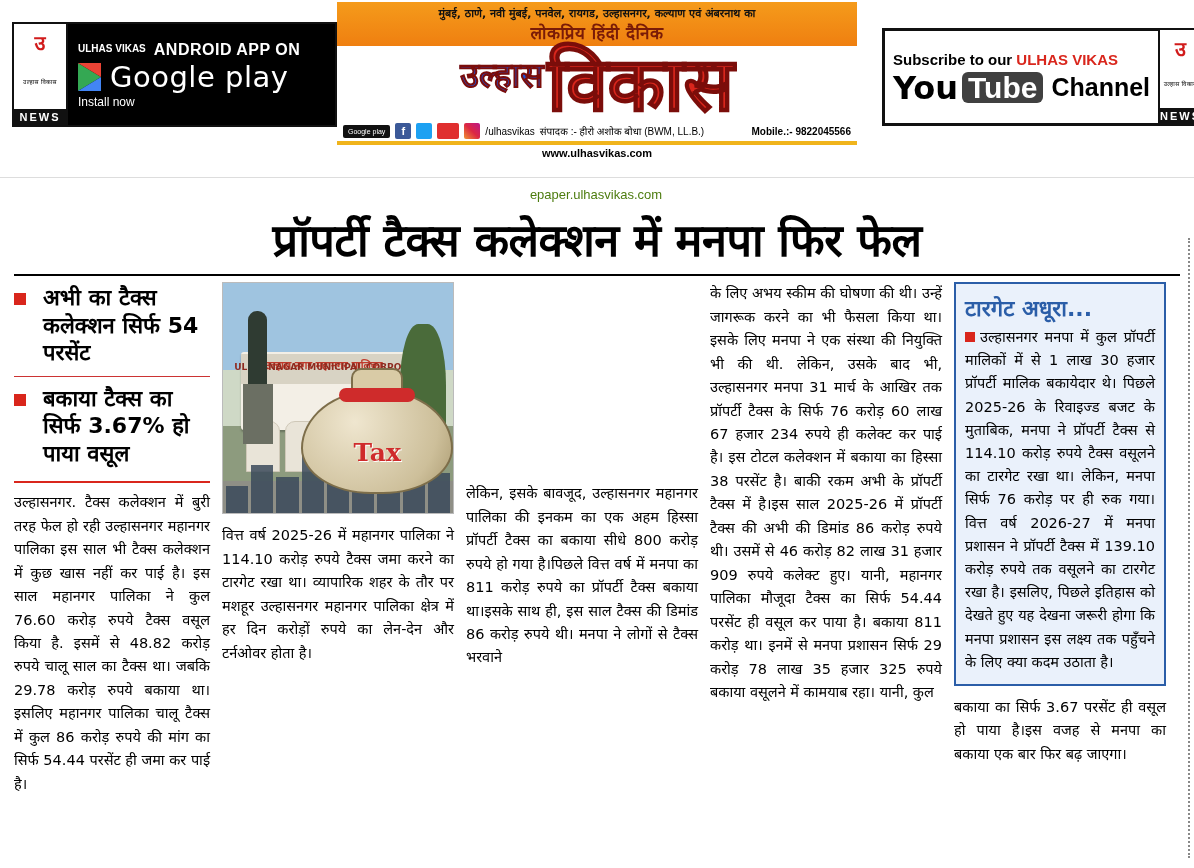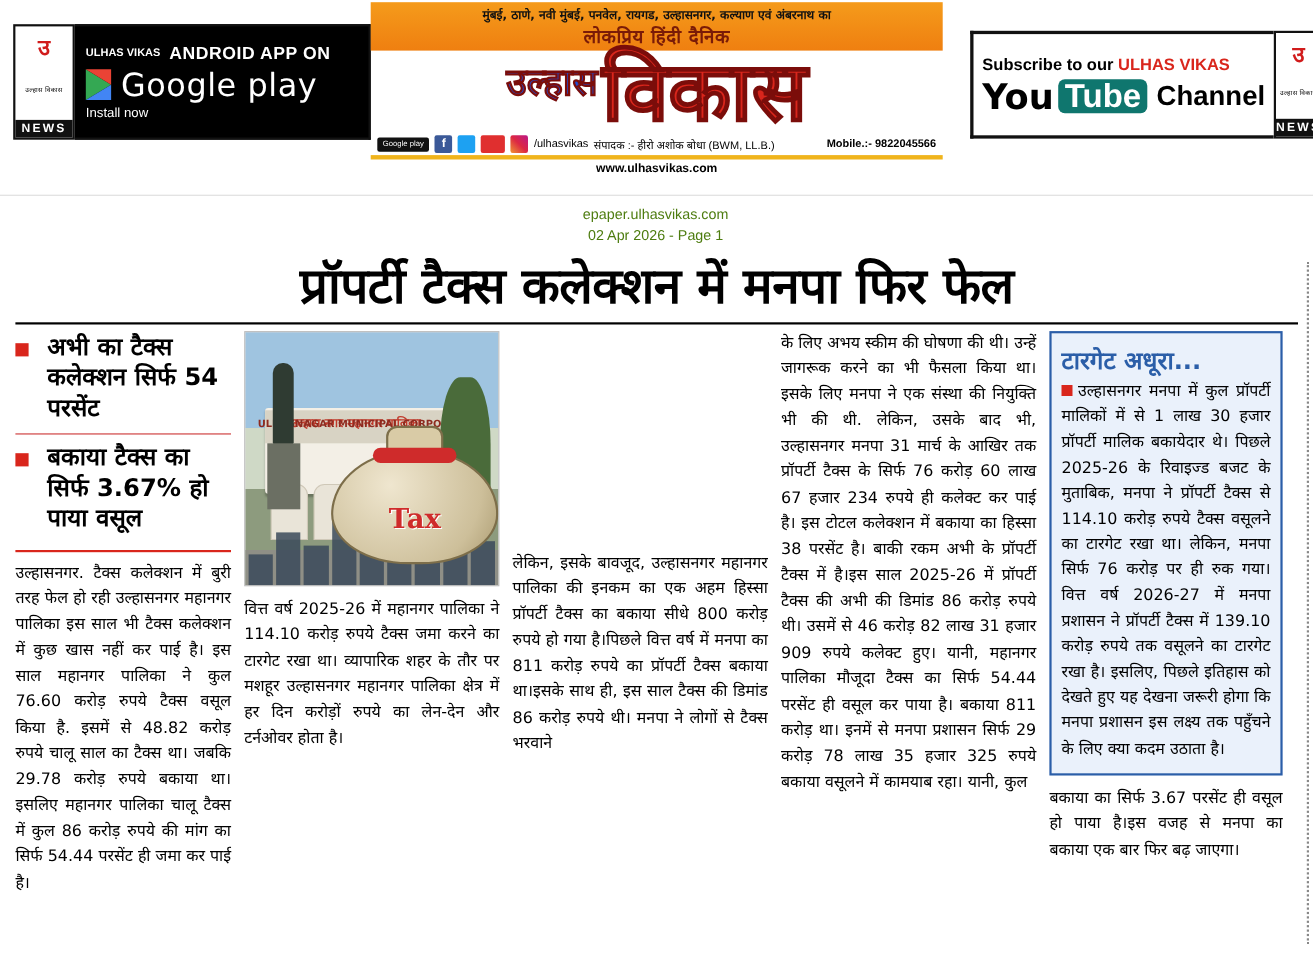--- a/index.html
+++ b/index.html
@@ -155,21 +155,21 @@
     border-right: none;
     display:flex; flex-direction:column; justify-content:center;
     padding: 4px 8px;
   }
   .yt-sub {
     font-size: 15px; font-weight: bold;
   }
   .yt-sub .uv { color:#d9261c; }
   .yt-row { display:flex;align-items:center;gap:4px;margin-top:4px;}
   .yt-you{font-size:32px;font-weight:bold;font-family:"DejaVu Sans",sans-serif;line-height:1;}
-  .yt-tube{background:#0f766e;color:#fff;font-size:30px;font-weight:bold;padding:0 6px;border-radius:6px;line-height:1.05;}
+  .yt-tube{background:#404040;color:#fff;font-size:30px;font-weight:bold;padding:0 6px;border-radius:6px;line-height:1.05;}
   .yt-channel{font-size:25px;font-weight:bold;margin-left:4px;}
 
   
   .epaper {
     text-align: center;
     font-size: 13px;
     line-height: 1.45;
     padding: 8px 2px 6px 0;
     color: #4d7c0f;
   }
@@ -395,21 +395,20 @@
     <div class="uv-news-logo">
       <div class="uvmark">उ</div>
       <div class="uvsub">उल्हास विकास</div>
       <div class="newsbar">NEWS</div>
     </div>
   </div>
 </div>
 
 <div class="epaper">
   <div>epaper.ulhasvikas.com</div>
-  <div>02 Apr 2026 - Page 1</div>
 </div>
 
 <div class="page">
 
   <div class="headline">प्रॉपर्टी टैक्स कलेक्शन में मनपा फिर फेल</div>
   <div class="rule"></div>
 
   <div class="cols">
 
     <div class="col col1">

